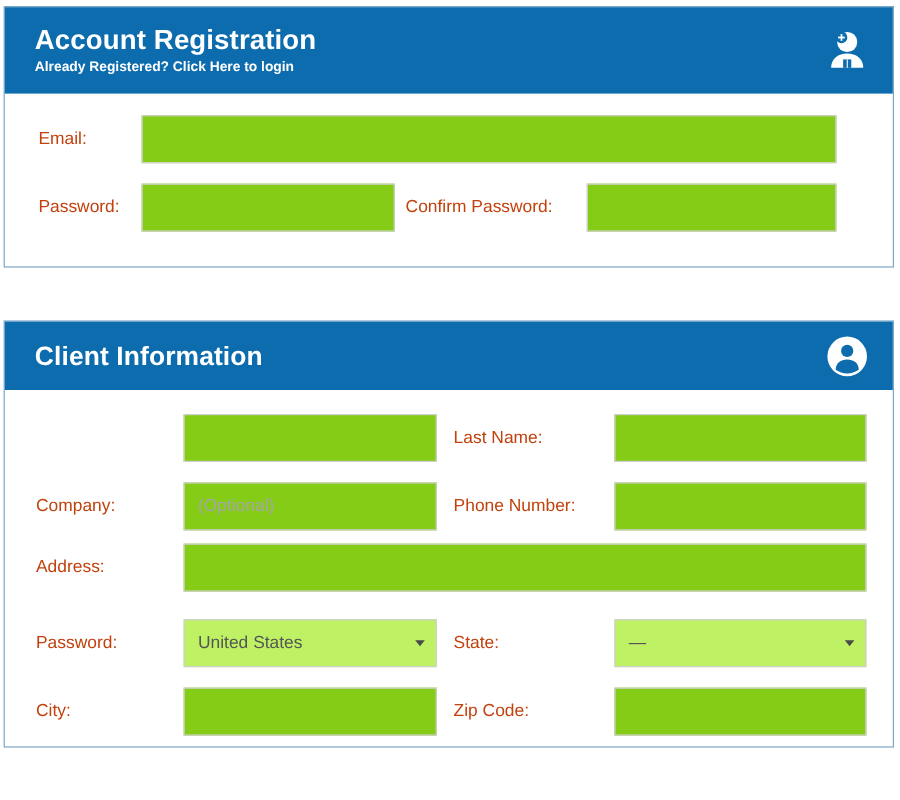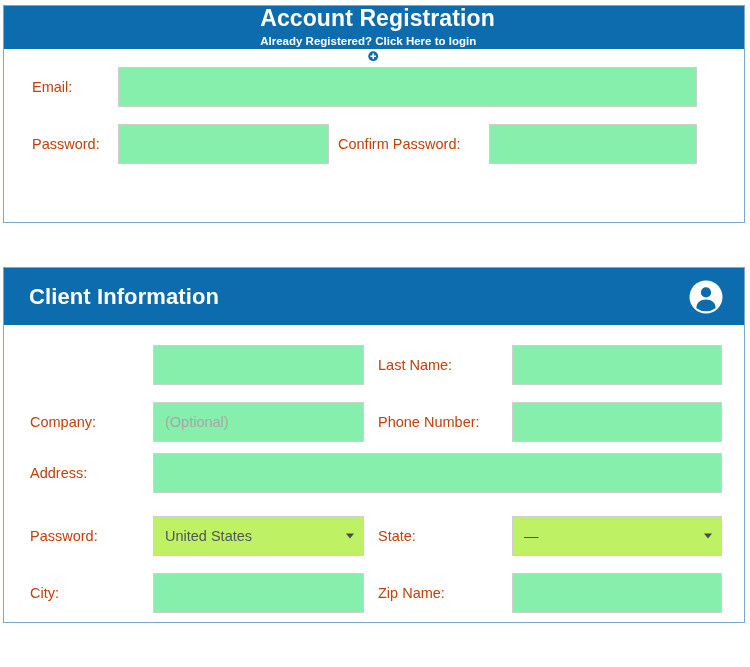--- a/index.html
+++ b/index.html
@@ -38,23 +38,22 @@
   
   .card-header {
     position: relative;
     background: #0d6cad;
     box-sizing: border-box;
     display: flex;
     align-items: center;
     justify-content: space-between;
   }
   #card-account .card-header {
-    height: 43px;
+    height: 72px;
     padding: 0 18px 0 25px;
-    flex-direction: column;
   }
   #card-client .card-header {
     height: 57px;
     padding: 0 18px 0 25px;
   }
   .header-text {
     display: flex;
     flex-direction: column;
     justify-content: center;
   }
@@ -106,21 +105,21 @@
     color: #c2410c;
     line-height: 40px;
     white-space: nowrap;
   }
   .fld-input {
     position: absolute;
     top: 0;
     height: 40px;
     box-sizing: border-box;
     border: 1px solid #cfcfcf;
-    background: #86efac;
+    background: #84cc16;
     font-family: "Liberation Sans", sans-serif;
     font-size: 14.5px;
     color: #2b2b2b;
     padding: 0 11px;
     outline: none;
     border-radius: 0;
   }
   .fld-input::placeholder {
     color: #a6a6a6;
     opacity: 1;
@@ -270,18 +269,18 @@
       <div class="fld-label lbl-c-right">State:</div>
       <div class="fld-select-wrap in-c-right">
         <span class="fld-select-value">—</span>
         <span class="fld-select-caret"></span>
       </div>
     </div>
 
     <div class="form-row row-city">
       <div class="fld-label lbl-c-left">City:</div>
       <input class="fld-input in-c-left" type="text" placeholder="" style="">
-      <div class="fld-label lbl-c-right">Zip Name:</div>
+      <div class="fld-label lbl-c-right">Zip Code:</div>
       <input class="fld-input in-c-right" type="text" placeholder="" style="">
     </div>
 
   </div>
 </div>
 
 </body></html>

